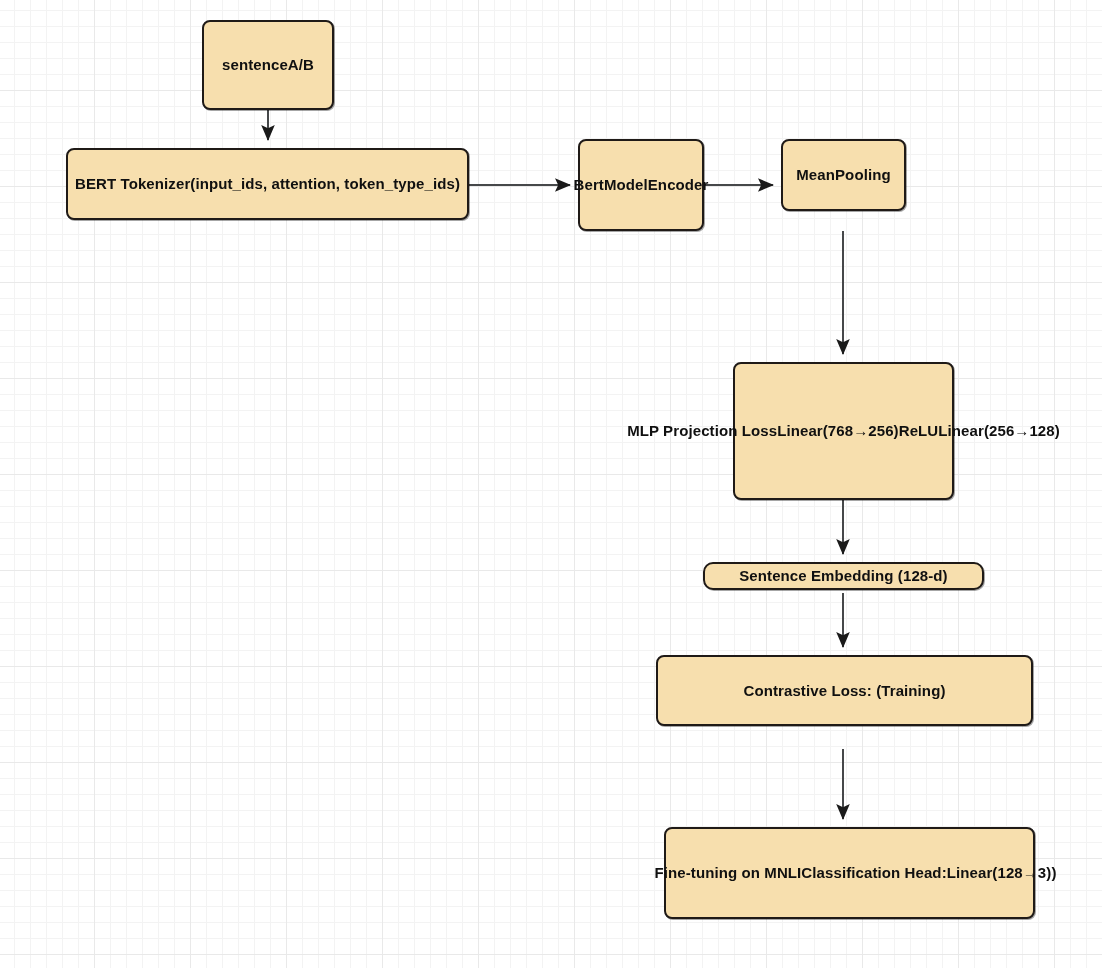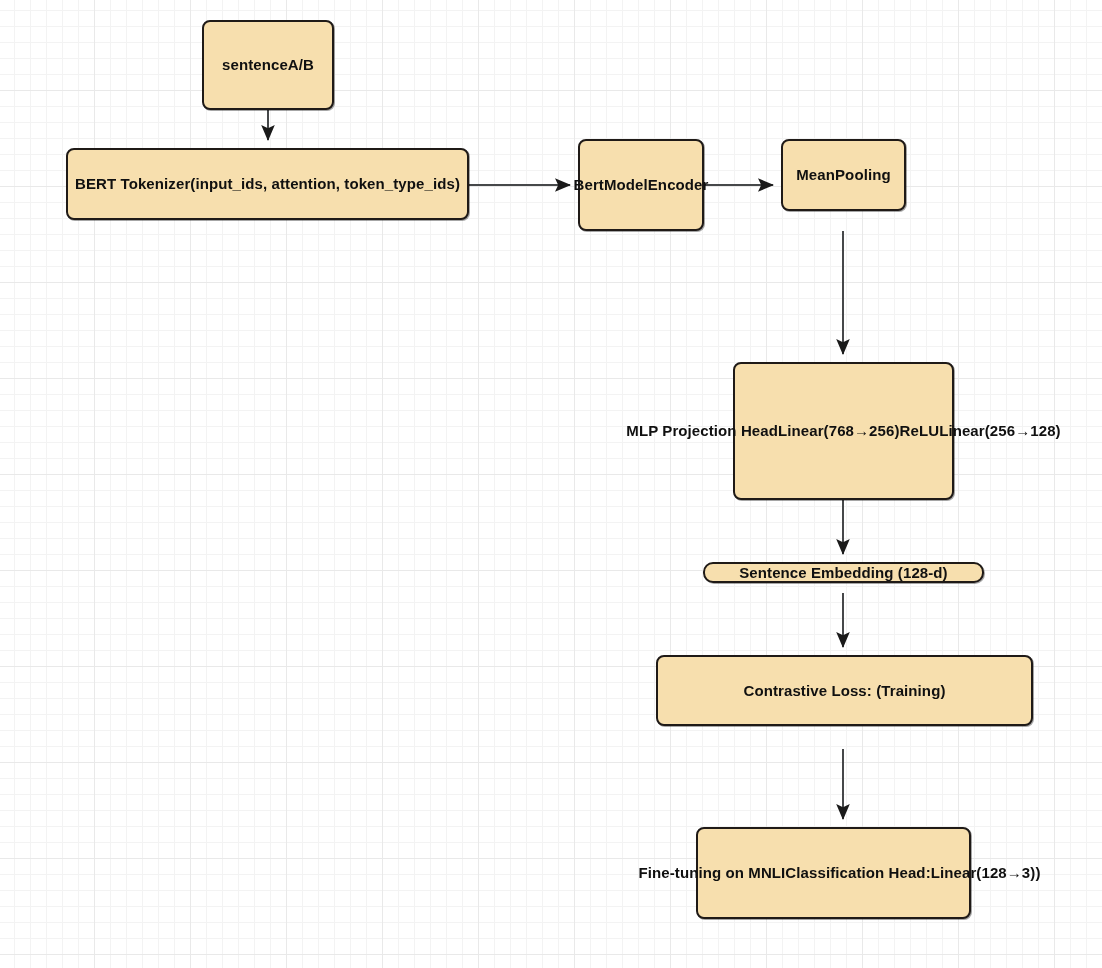--- a/index.html
+++ b/index.html
@@ -87,30 +87,30 @@
       </div>
       <div class="node" style="left: 578px; top: 139px; width: 126px; height: 92px; background: rgb(247, 223, 174); border-color: rgb(31, 26, 23);">
         <span class="line">BertModel</span>
         <span class="line">Encoder</span>
       </div>
       <div class="node" style="left: 781px; top: 139px; width: 125px; height: 72px; background: rgb(247, 223, 174); border-color: rgb(31, 26, 23);">
         <span class="line">Mean</span>
         <span class="line">Pooling</span>
       </div>
       <div class="node" style="left: 733px; top: 362px; width: 221px; height: 138px; background: rgb(247, 223, 174); border-color: rgb(31, 26, 23);">
-        <span class="line">MLP Projection Head</span>
+        <span class="line">MLP Projection Loss</span>
         <span class="line">Linear(768→256)</span>
         <span class="line">ReLU</span>
         <span class="line">Linear(256→128)</span>
       </div>
-      <div class="node pill" style="left: 703px; top: 562px; width: 281px; height: 21px; background: rgb(247, 223, 174); border-color: rgb(31, 26, 23);">
+      <div class="node pill" style="left: 703px; top: 562px; width: 281px; height: 28px; background: rgb(247, 223, 174); border-color: rgb(31, 26, 23);">
         <span class="line">Sentence Embedding (128-d)</span>
       </div>
       <div class="node" style="left: 656px; top: 655px; width: 377px; height: 71px; background: rgb(247, 223, 174); border-color: rgb(31, 26, 23);">
         <span class="line">Contrastive Loss: (Training)</span>
       </div>
-      <div class="node" style="left: 696px; top: 827px; width: 275px; height: 92px; background: rgb(247, 223, 174); border-color: rgb(31, 26, 23); padding-left: 12px;">
+      <div class="node" style="left: 664px; top: 827px; width: 371px; height: 92px; background: rgb(247, 223, 174); border-color: rgb(31, 26, 23); padding-left: 12px;">
         <span class="line">Fine-tuning on MNLI</span>
         <span class="line">Classification Head:</span>
         <span class="line">Linear(128→3))</span>
       </div>
     </div>
 </div>
 
 </body></html>

